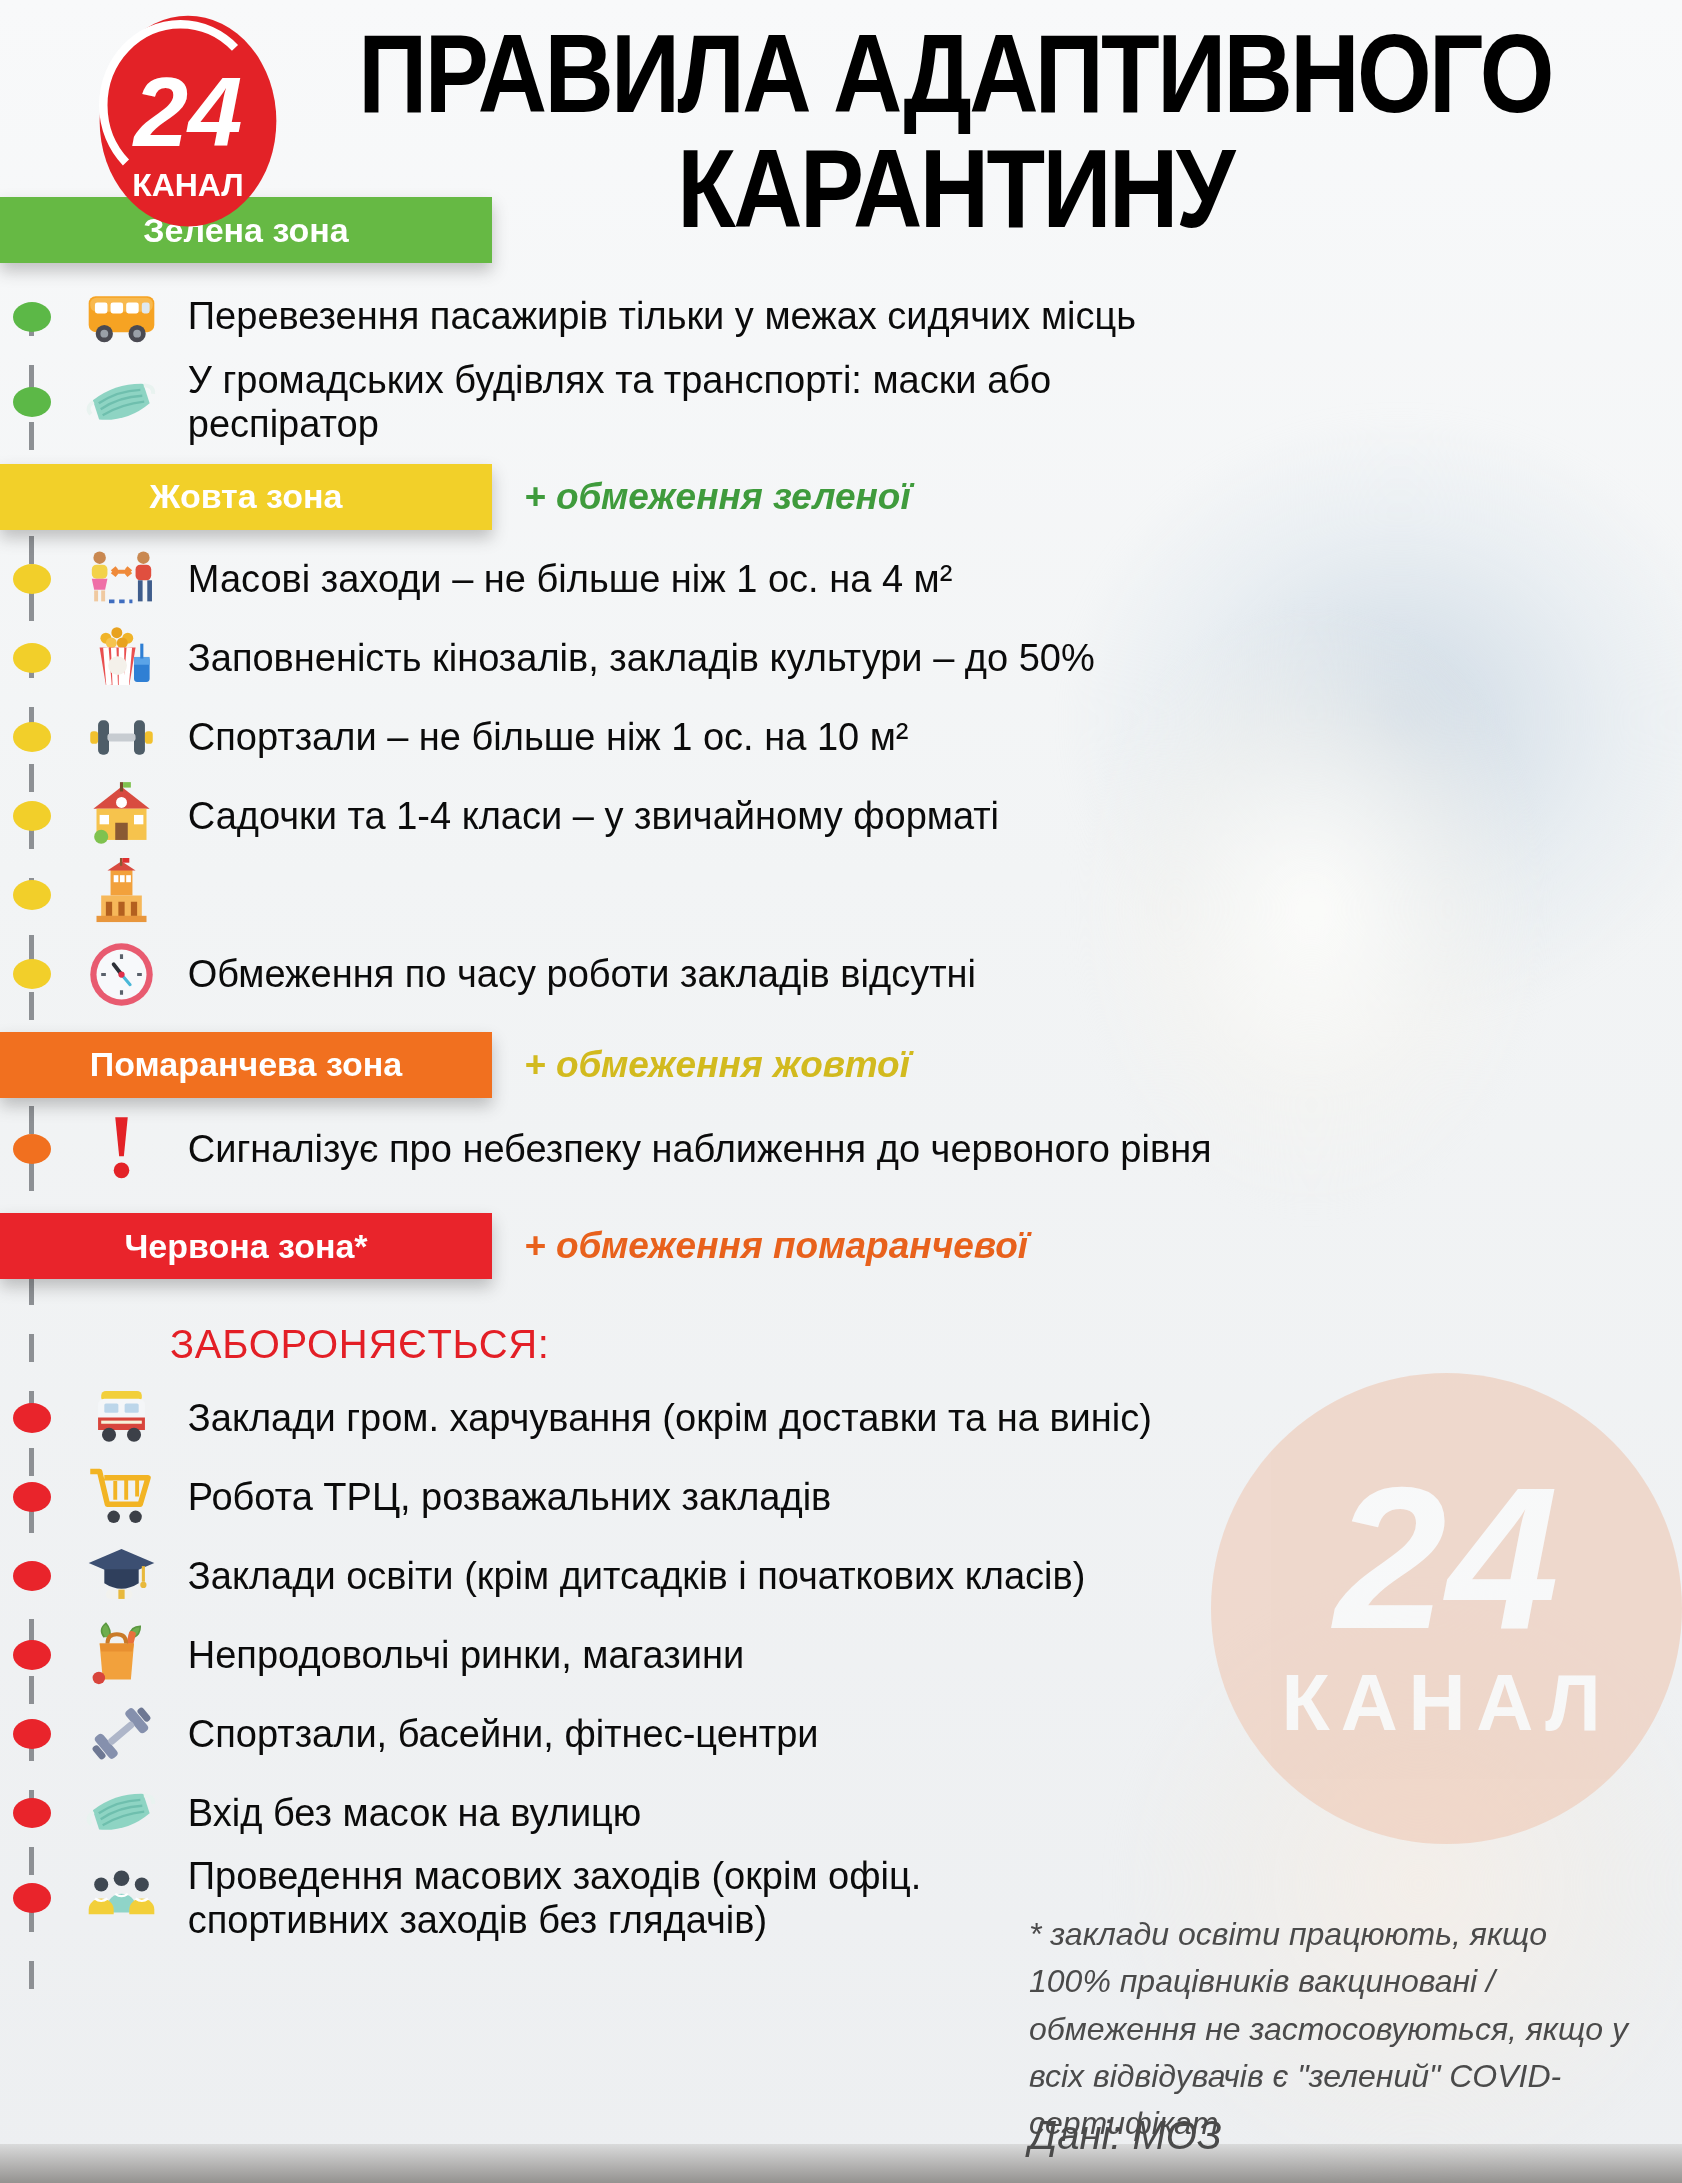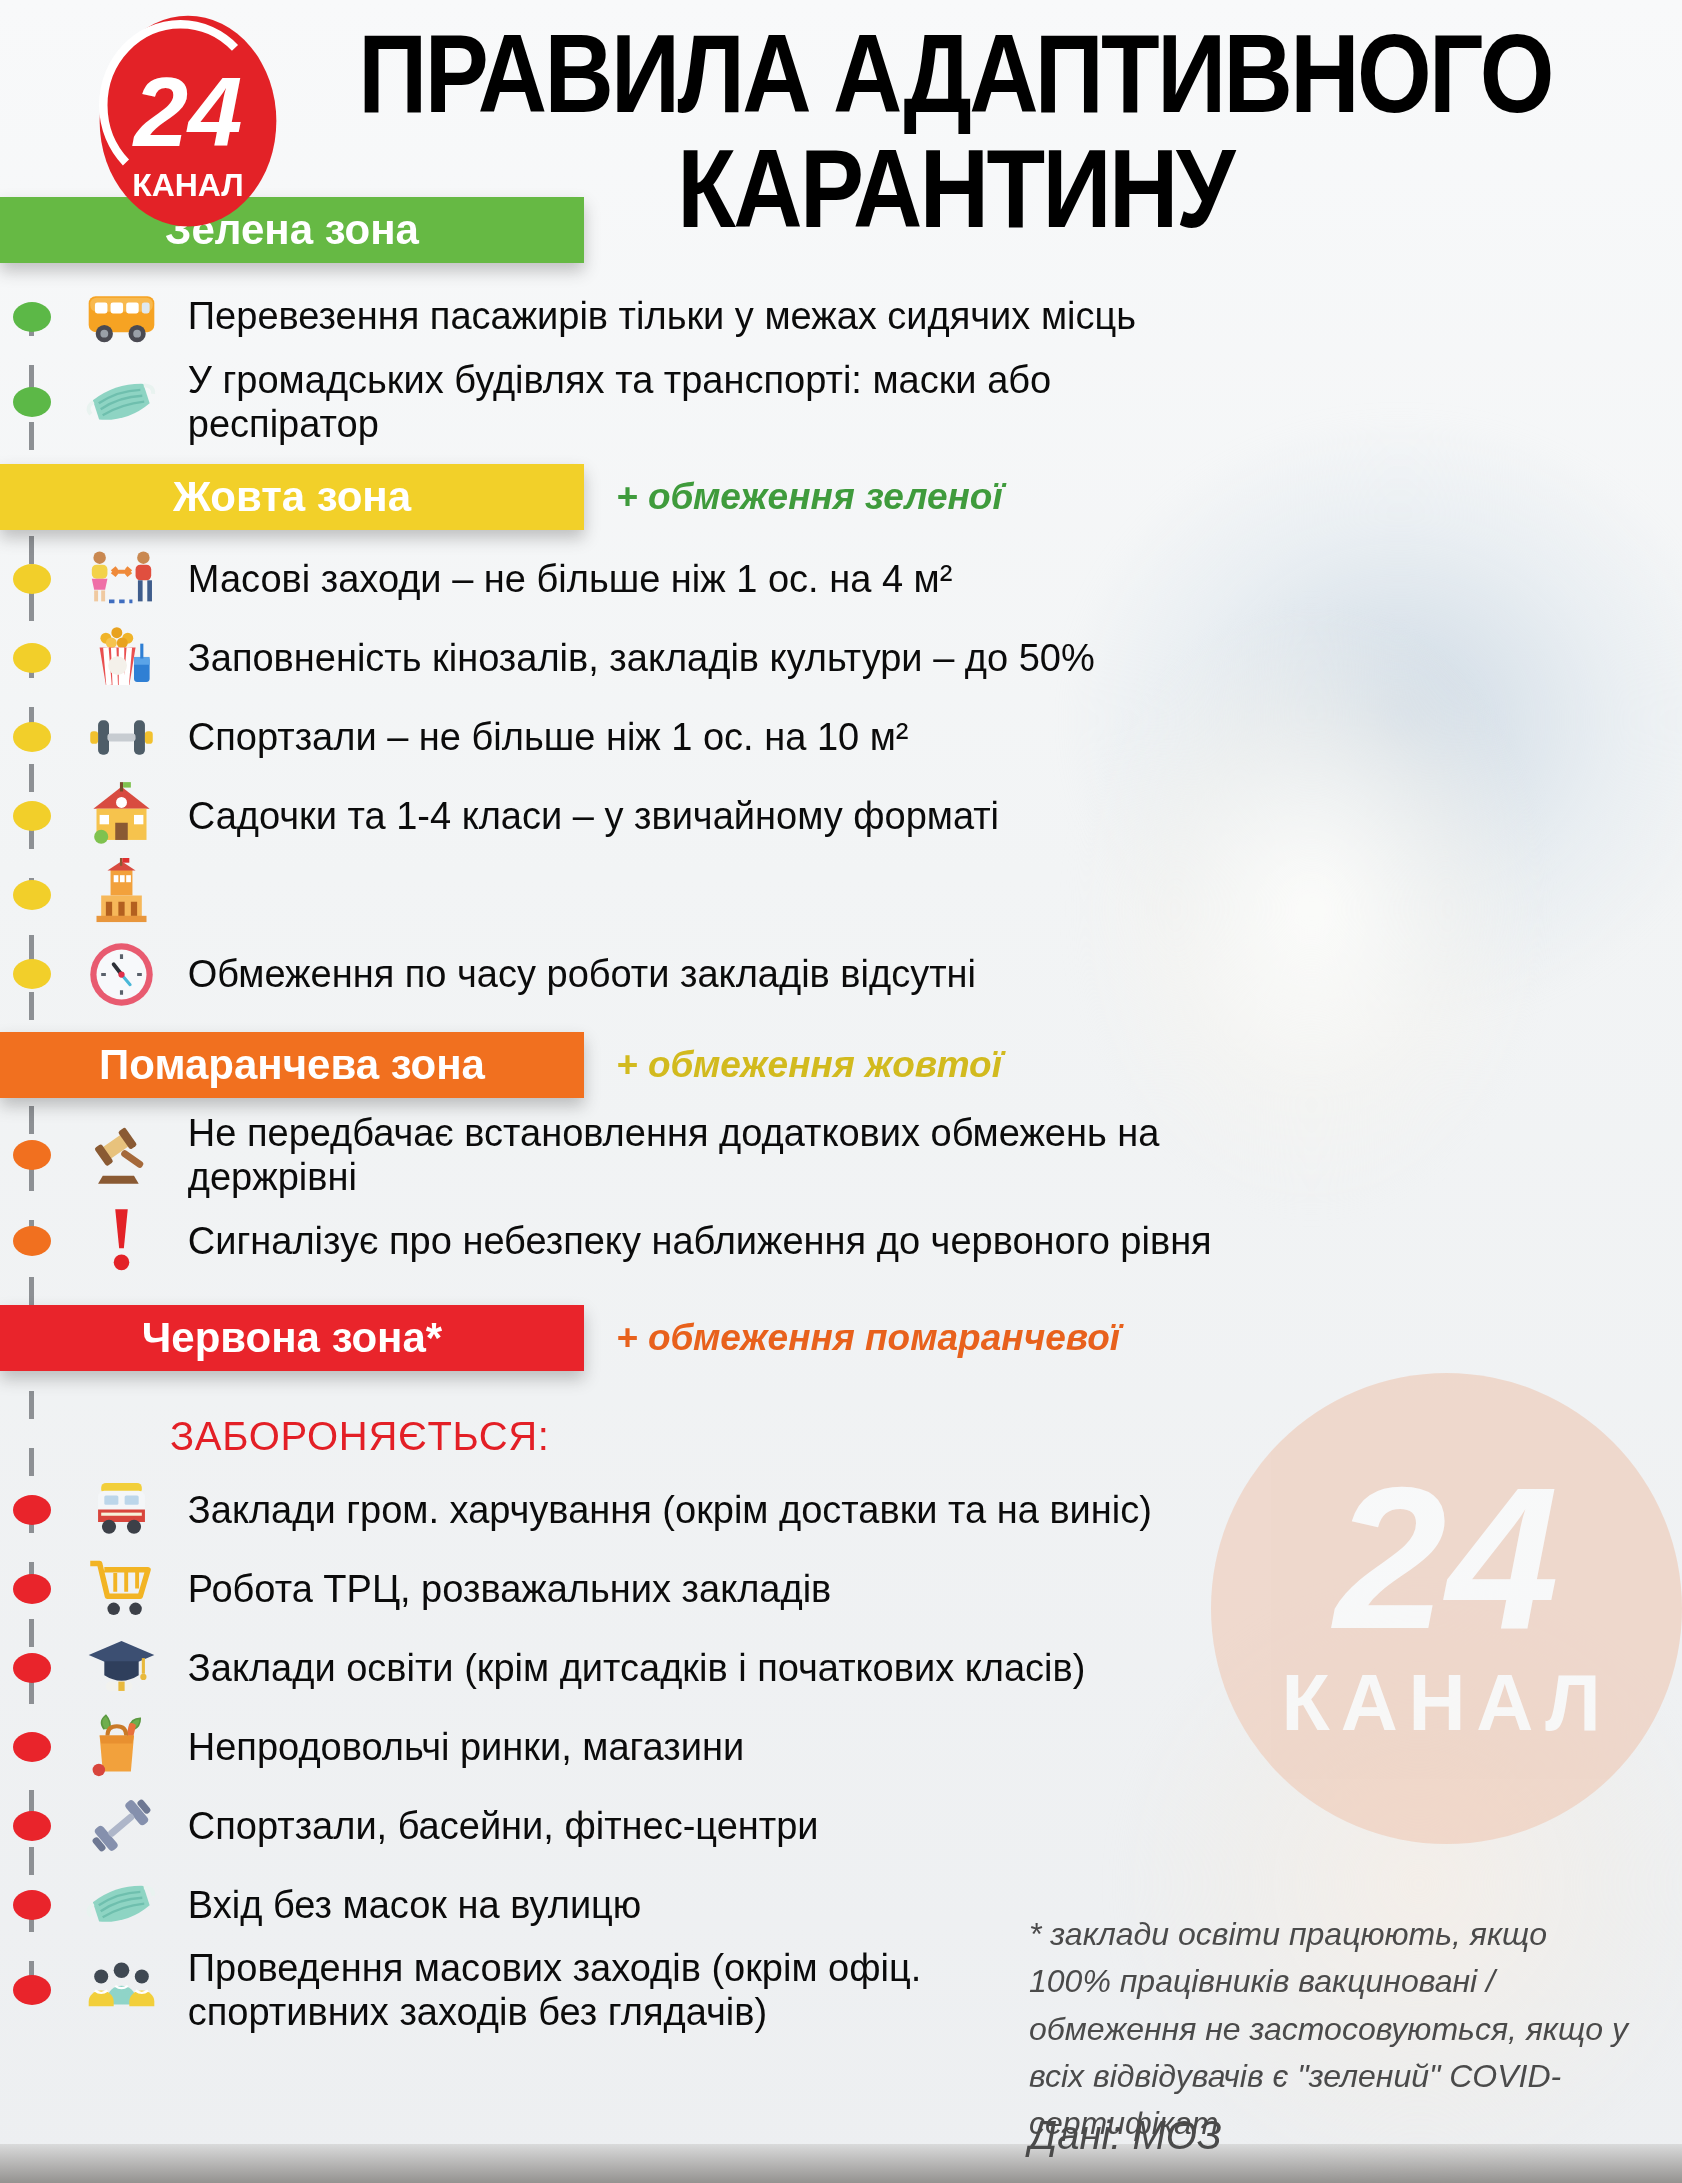--- a/index.html
+++ b/index.html
@@ -24,22 +24,22 @@
   
   .header{position:absolute;top:12px;left:94px;right:54px;display:flex;align-items:flex-start;z-index:3;}
   .logo{width:188px;height:222px;flex:none;}
   .title-block{flex:1;text-align:center;transform:scale(.96,1.12);transform-origin:top center;
                font-weight:800;color:#000;font-size:100px;line-height:1.02;letter-spacing:-2.7px;margin-top:4px;}
   
   .flow{position:absolute;top:197px;left:0;right:0;z-index:2;}
   .rail{position:absolute;left:29px;top:111px;width:5.4px;height:1702px;z-index:1;
         background:repeating-linear-gradient(180deg,#8d9094 0 28px,transparent 28px 57px);}
   .banner-row{display:flex;align-items:center;position:relative;z-index:2;}
-  .banner{width:584px;height:66px;display:flex;align-items:center;justify-content:center;
-          color:#fff;font-size:42px;font-weight:700;box-shadow:0 8px 15px rgba(50,50,50,.28);}
+  .banner{width:492px;height:66px;display:flex;align-items:center;justify-content:center;
+          color:#fff;font-size:34px;font-weight:700;box-shadow:0 8px 15px rgba(50,50,50,.28);}
   .banner.green{background:#66b944;}
   .banner.yellow{background:#f2d029;}
   .banner.orange{background:#f1701f;}
   .banner.red{background:#e9242b;}
   .note{margin-left:32px;font-size:37px;font-weight:700;font-style:italic;}
   .note.green{color:#3f9b3c;}
   .note.yellow{color:#d2ba1e;}
   .note.orange{color:#e8611c;}
   .mb-green{margin-bottom:16px;}
   .mt-yellow{margin-top:17.5px;margin-bottom:12px;}
@@ -236,35 +236,20 @@
     </div>
 
     <div class="banner-row mt-orange">
       <div class="banner orange">Помаранчева зона</div>
       <span class="note yellow">+ обмеження жовтої</span>
     </div>
     <div class="item">
       <span class="dot orange"></span>
       <span class="icon">
         <svg viewBox="0 0 96 96">
-            <g transform="rotate(-35 40 36)">
-              <rect x="22" y="28" width="36" height="18" rx="4" fill="#e8c27c"></rect>
-              <rect x="16" y="23" width="11" height="28" rx="3" fill="#8a5a33"></rect>
-              <rect x="53" y="23" width="11" height="28" rx="3" fill="#8a5a33"></rect>
-            </g>
-            <rect x="46" y="48" width="32" height="9" rx="4" transform="rotate(35 62 52)" fill="#a5693a"></rect>
-            <path d="M24 74 h40 l6 10 H18 Z" fill="#8a5a33"></path>
-          </svg>
-      </span>
-      <span class="text w-mid">Не передбачає встановлення додаткових обмежень на держрівні</span>
-    </div>
-    <div class="item">
-      <span class="dot orange"></span>
-      <span class="icon">
-        <svg viewBox="0 0 96 96">
             <path d="M40 8 h16 l-5 50 h-6 Z" fill="#e32227"></path>
             <circle cx="48" cy="76" r="10" fill="#e32227"></circle>
           </svg>
       </span>
       <span class="text">Сигналізує про небезпеку наближення до червоного рівня</span>
     </div>
 
     <div class="banner-row mt-red">
       <div class="banner red">Червона зона*</div>
       <span class="note orange">+ обмеження помаранчевої</span>

